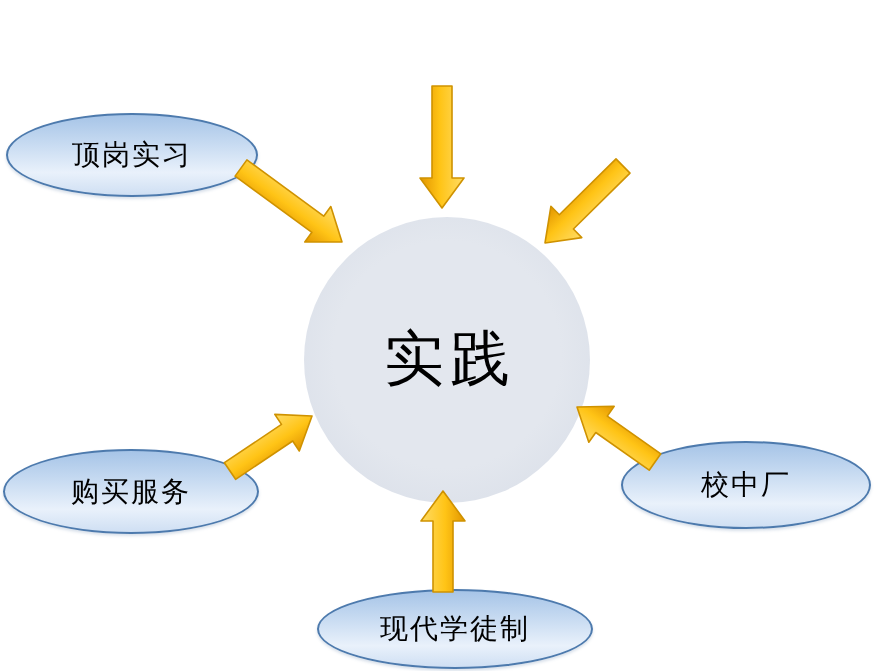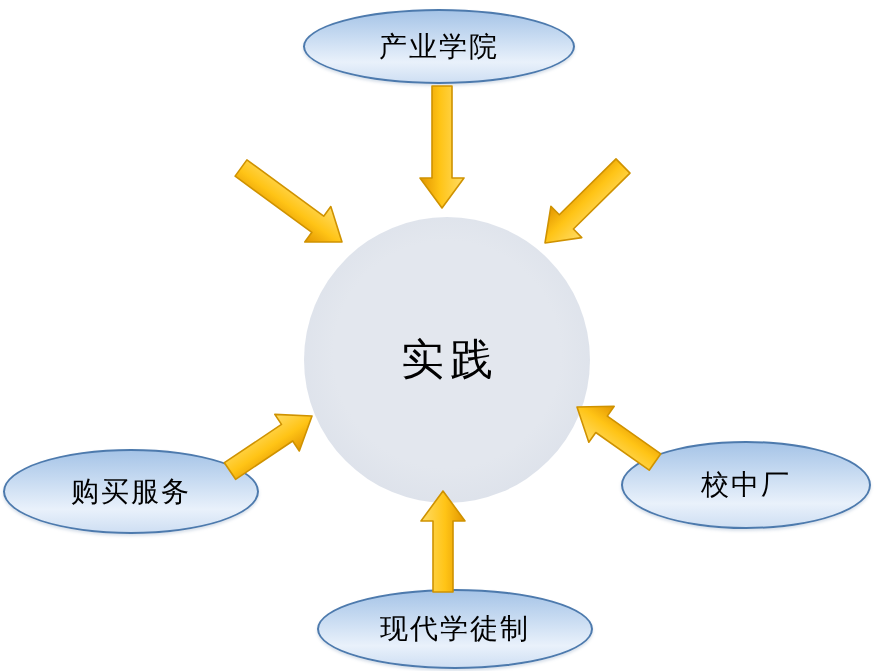--- a/index.html
+++ b/index.html
@@ -28,21 +28,21 @@
   }
   .center-circle{
     position:absolute;
     left:304px;top:217px;width:286px;height:286px;
     border-radius:50%;
     background:radial-gradient(circle at 50% 48%,#e3e7ee 55%,#dce1ea 78%,#ccd3e0 90%,#a3b0c6 98%,#8e9db8 100%);
     display:flex;flex-direction:column;align-items:center;justify-content:center;
     z-index:2;
   }
   .center-circle .line{
-    font-size:43px;
+    font-size:60px;
     line-height:1.12;
     color:#000;
     letter-spacing:6px;
     text-indent:6px;
   }
   svg.arrows{
     position:absolute;left:0;top:0;width:881px;height:671px;
     z-index:4;
     pointer-events:none;
   }
@@ -56,22 +56,22 @@
 </style>
 </head>
 <body>
 
 <div class="canvas">
 
   <div class="center-circle">
     <div class="line">实践</div>
   </div>
 
-  <div class="node" id="node-0">
-    <span class="label">产业学院</span>
+  <div class="node" id="node-1">
+    <span class="label">顶岗实习</span>
   </div>
   <div class="node" id="node-3">
     <span class="label">购买服务</span>
   </div>
   <div class="node" id="node-4">
     <span class="label">校中厂</span>
   </div>
   <div class="node" id="node-5">
     <span class="label">现代学徒制</span>
   </div>

